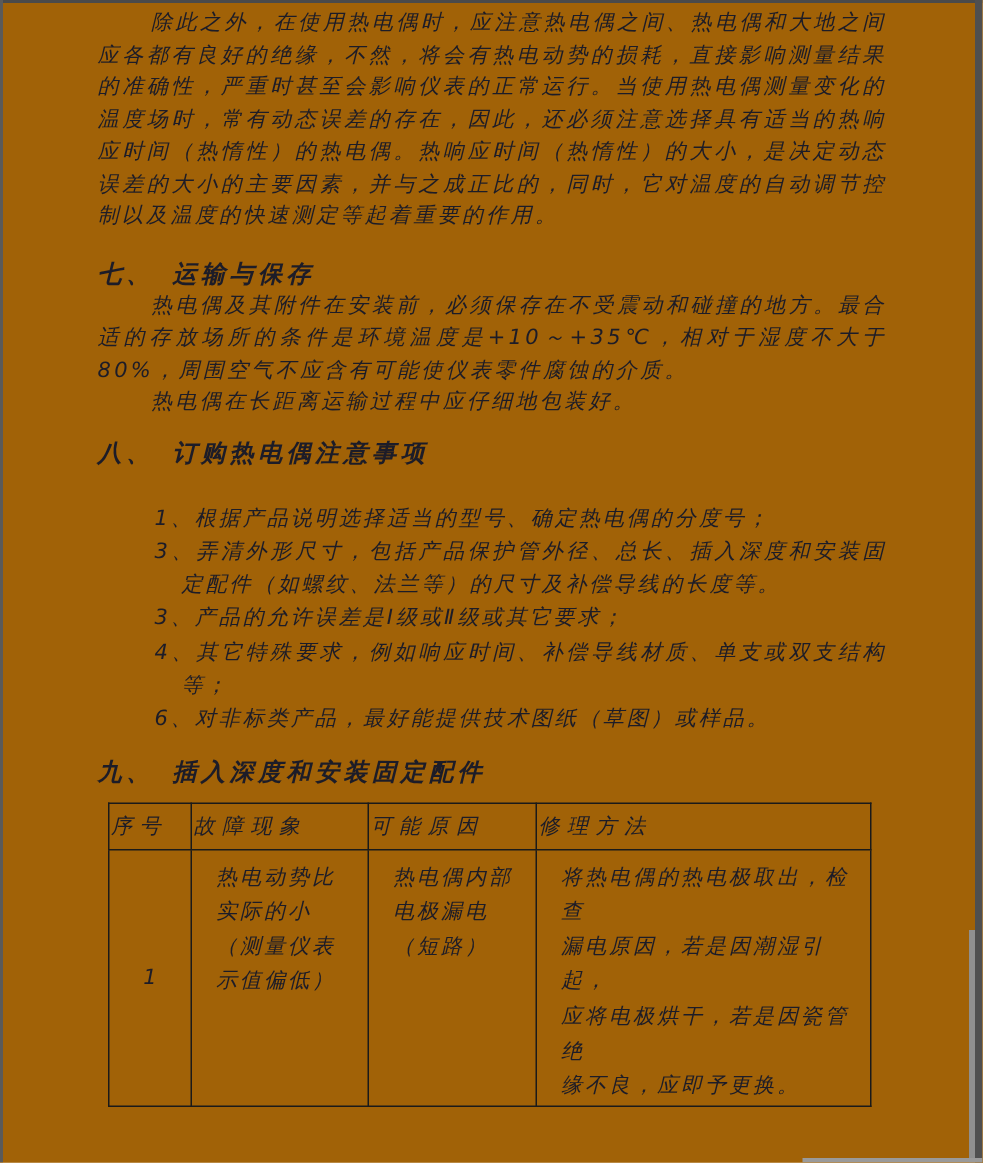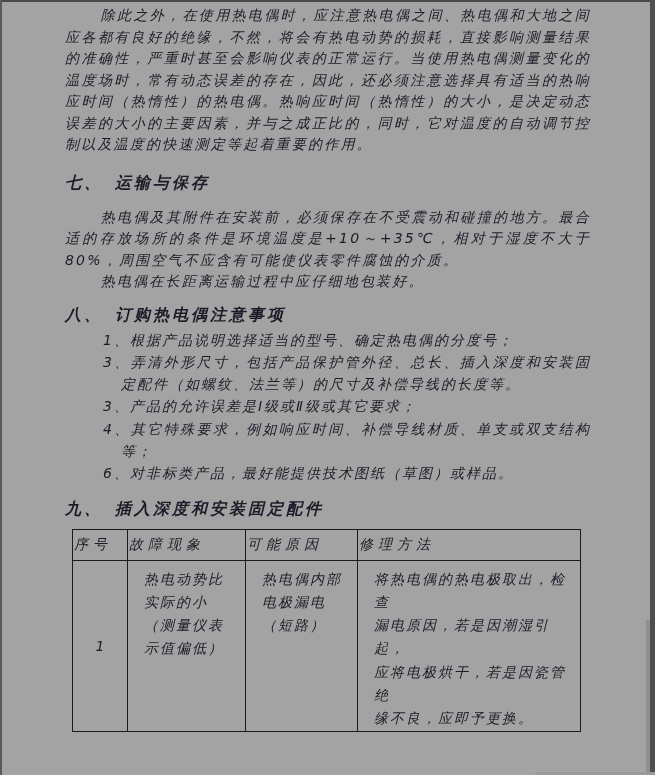--- a/index.html
+++ b/index.html
@@ -6,21 +6,21 @@
   body {
     width: 655px; height: 775px;
     background: #ffffff;
     font-family: "DejaVu Sans", sans-serif;
     color: #1c1c28;
     overflow: hidden;
   }
   .page {
     position: relative;
     width: 655px; height: 775px;
-    background: #a3a3a3;
+    background: #a16207;
     overflow: hidden;
   }
   
   .scan-top    { position: absolute; top: 0; left: 0; width: 100%; height: 2px; background: #4a4a4a; }
   .scan-left   { position: absolute; top: 0; left: 0; width: 2px; height: 100%; background: #5a5a5a; }
   .scan-right  { position: absolute; top: 0; right: 0; width: 5px; height: 100%; background: #4f4f4f; }
   .scan-right-soft { position: absolute; top: 620px; right: 5px; width: 4px; height: 155px; background: #8f8f8f; }
   .scan-bottom-right { position: absolute; bottom: 0; right: 0; width: 120px; height: 3px; background: #9a9a9a; }
 
   .content {
@@ -34,23 +34,23 @@
     letter-spacing: 2.2px;
     text-align: justify;
   }
   .indent { text-indent: 2.55em; }
 
   h2.heading {
     font-size: 16px;
     line-height: 22px;
     font-weight: bold;
     letter-spacing: 3px;
-    margin: 16px 0 13px 0;
+    margin: 16px 0 0 0;
   }
-  h2.h8 { margin: 11px 0 3px 0; }
+  h2.h8 { margin: 11px 0 22px 0; }
   h2.h9 { margin: 13px 0 9px 0; }
   .h-num { margin-right: 12px; }
 
   ol.order-list {
     list-style: none;
     margin: 2px 0 0 0;
     padding: 0 0 0 38px;
   }
   ol.order-list li {
     font-size: 14px;

